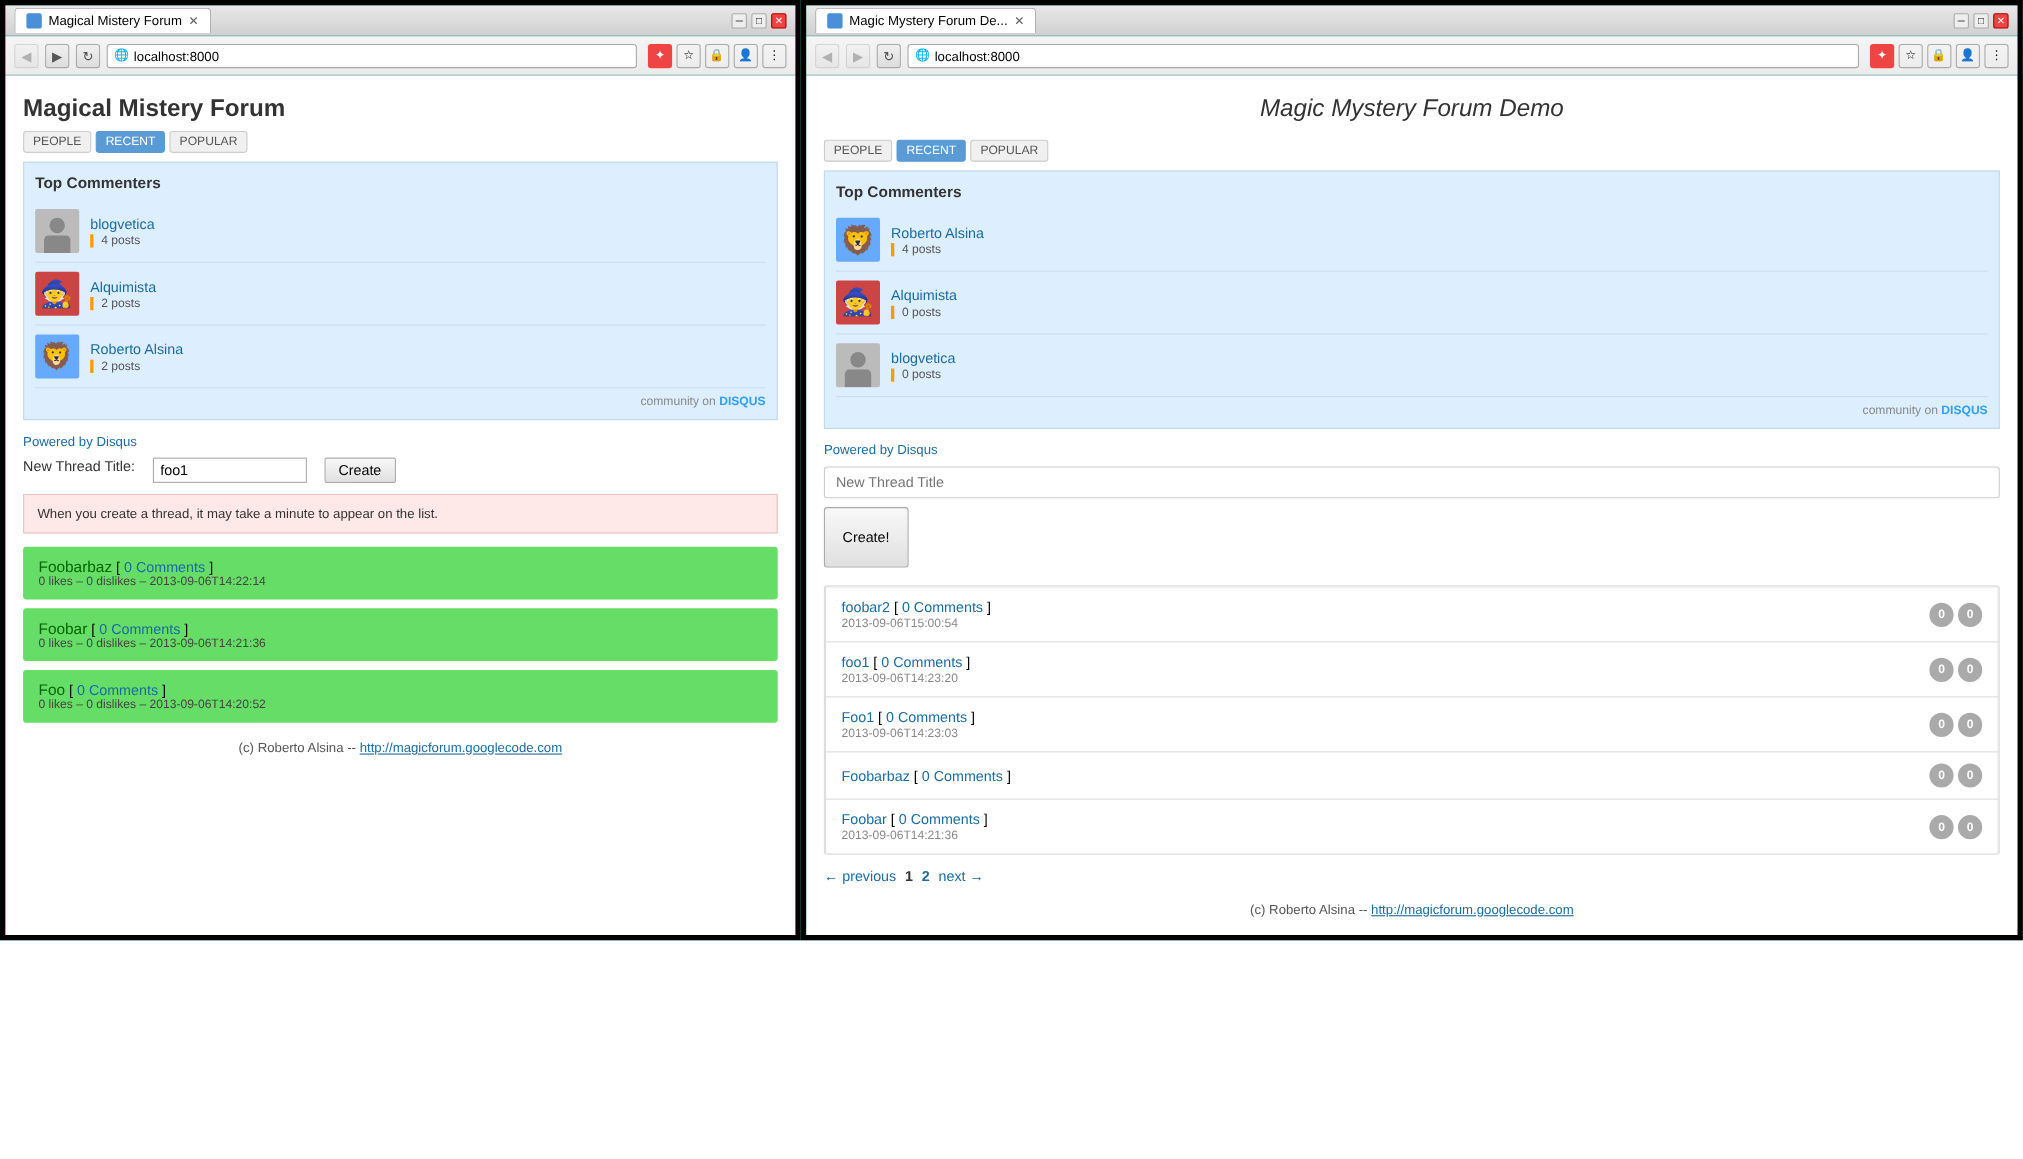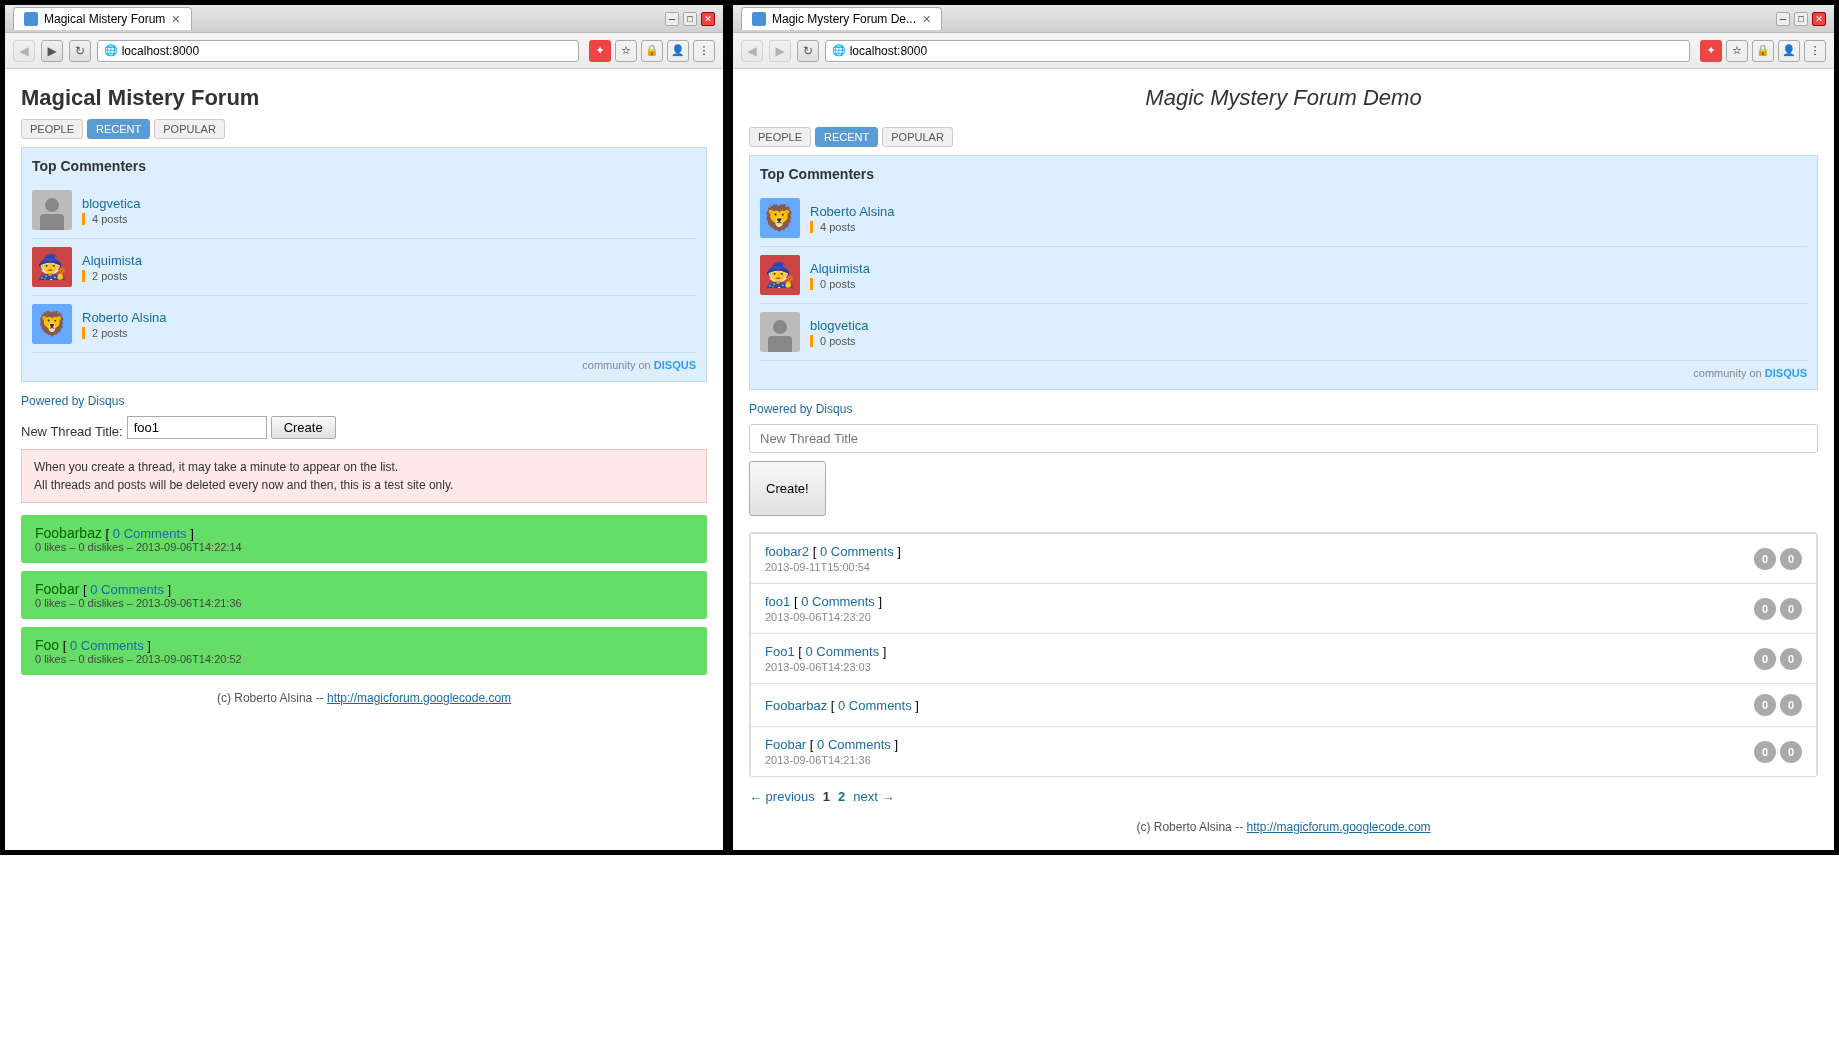--- a/index.html
+++ b/index.html
@@ -117,21 +117,21 @@
     .avatar-body { width: 24px; height: 16px; background: #888; border-radius: 4px 4px 0 0; }
     .commenter-info { flex: 1; }
     .commenter-name { color: #1a6ba0; text-decoration: none; font-size: 13px; }
     .commenter-posts { font-size: 11px; color: #555; display: flex; align-items: center; gap: 4px; margin-top: 2px; }
     .orange-bar { display: inline-block; width: 3px; height: 12px; background: #f90; margin-right: 3px; }
     .community-line { text-align: right; font-size: 11px; color: #888; margin-top: 6px; }
     .disqus-bold { font-weight: bold; color: #2e9fff; }
 
     .powered-link { color: #1a6ba0; font-size: 12px; text-decoration: none; display: block; margin-bottom: 8px; }
 
-    .new-thread-row { display: flex; align-items: flex-end; gap: 4px; margin-bottom: 10px; }
+    .new-thread-row { display: flex; align-items: flex-start; gap: 16px; margin-bottom: 10px; }
     .new-thread-label { font-size: 13px; color: #333; }
     .new-thread-input {
       border: 1px solid #aaa;
       padding: 3px 6px;
       font-size: 13px;
       width: 140px;
     }
     .create-btn {
       padding: 3px 12px;
       background: linear-gradient(to bottom, #f8f8f8, #e0e0e0);
@@ -310,21 +310,20 @@
       </div>
     </div>
     <a href="#" class="powered-link">Powered by Disqus</a>
     <div class="new-thread-row">
       <span class="new-thread-label">New Thread Title:</span>
       <input type="text" class="new-thread-input" value="foo1" style="">
       <button class="create-btn">Create</button>
     </div>
     <div class="warning-box">
       <div>When you create a thread, it may take a minute to appear on the list.</div>
-      <div>All threads and posts will be deleted every now and then, this is a test site only.</div>
     </div>
 
     <div class="thread-item-left">
       <div>
         <a href="#" class="thread-title-link">Foobarbaz</a>
         <span> [ </span>
         <a href="#" class="comment-link">0 Comments</a>
         <span> ]</span>
       </div>
       <div class="thread-meta">0 likes – 0 dislikes – 2013-09-06T14:22:14</div>
@@ -448,21 +447,21 @@
     
     <div class="threads-list-right">
       <div class="thread-item-right">
         <div class="thread-left">
           <div>
             <a href="#" class="thread-title-link-right">foobar2</a>
             <span> [ </span>
             <a href="#" class="comment-link">0 Comments</a>
             <span> ]</span>
           </div>
-          <div class="thread-meta-right">2013-09-11T15:00:54</div>
+          <div class="thread-meta-right">2013-09-06T15:00:54</div>
         </div>
         <div class="vote-btns">
           <div class="vote-btn">0</div>
           <div class="vote-btn">0</div>
         </div>
       </div>
       <div class="thread-item-right">
         <div class="thread-left">
           <div>
             <a href="#" class="thread-title-link-right">foo1</a>

